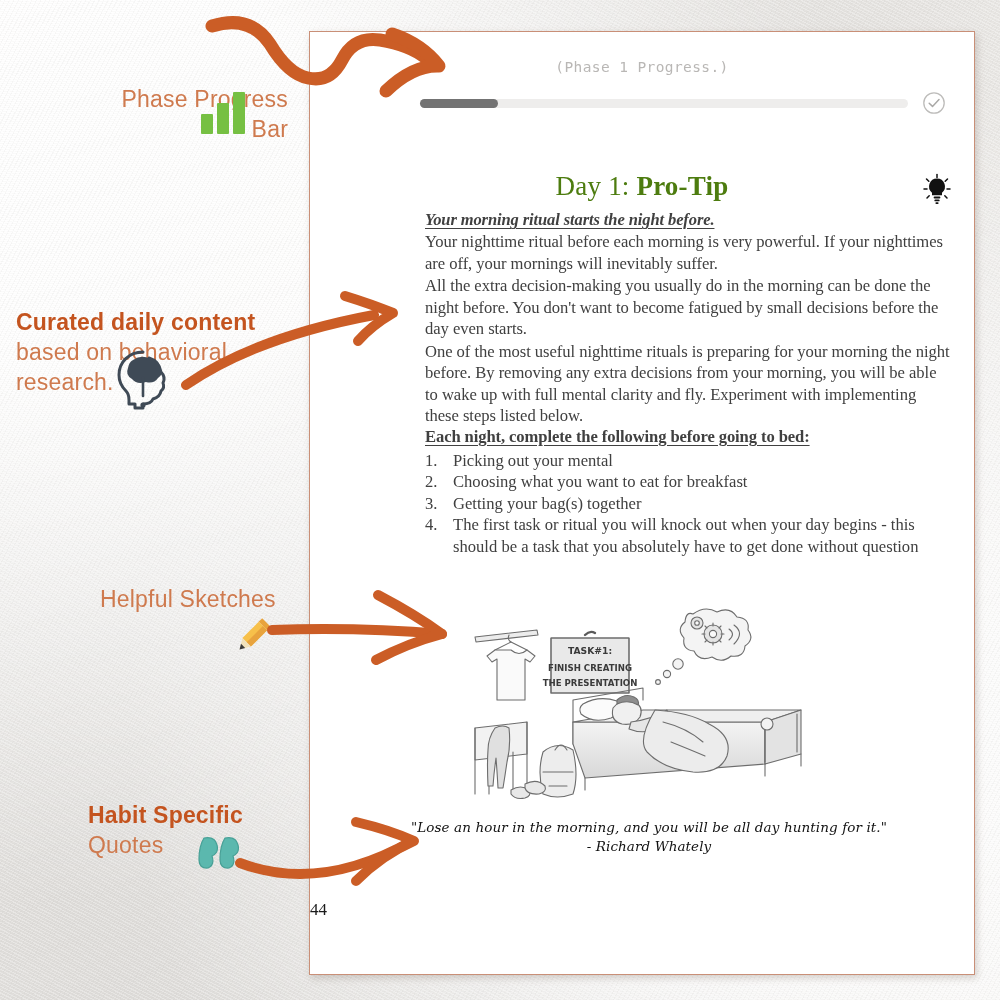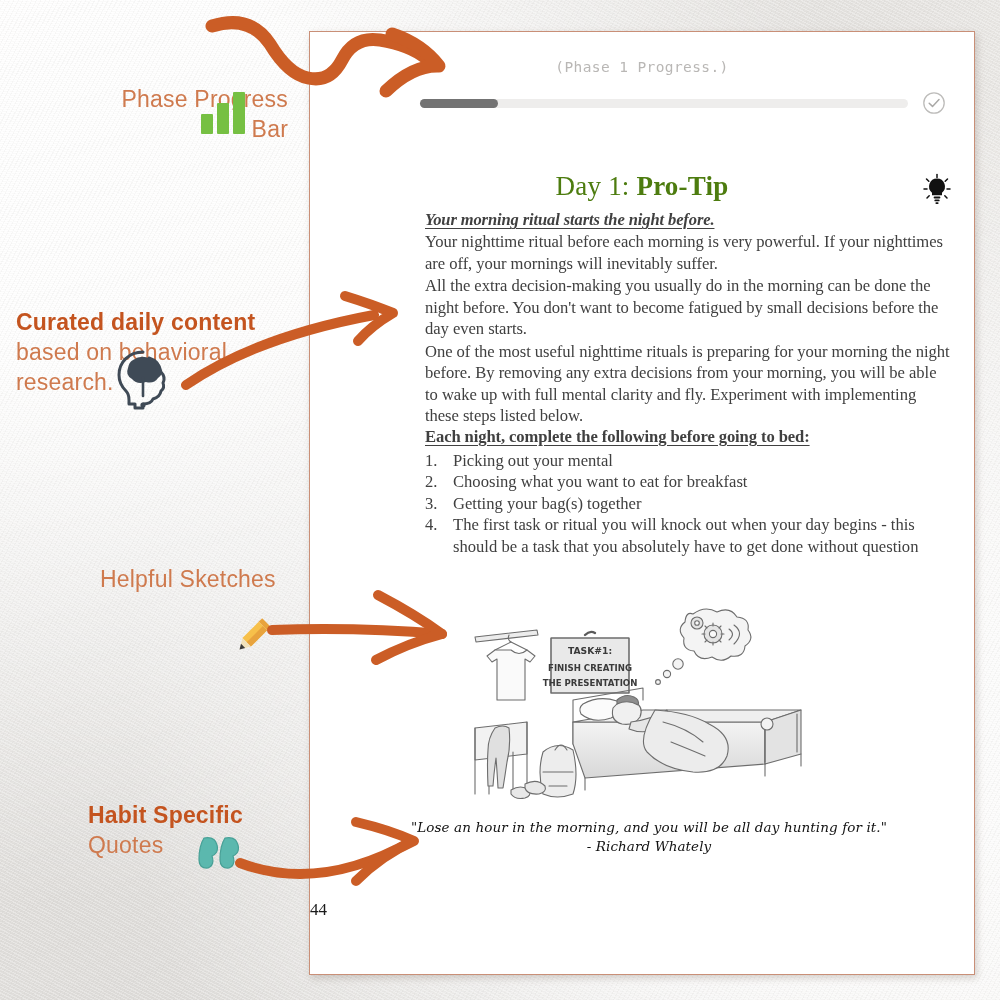--- a/index.html
+++ b/index.html
@@ -114,21 +114,21 @@
 
   
   .anno{ position:absolute; color:#c05a27; }
   .anno .l1{ font-size:23px; letter-spacing:.2px; }
   .anno .l2{ font-size:23px; letter-spacing:.2px; }
   .bold-anno{ font-weight:700; color:#c4541f; }
   .light-anno{ color:#cf7a4e; }
 
   #anno-progress{ left:18px; top:84px; width:270px; text-align:right; line-height:30px; }
   #anno-curated{ left:16px; top:290px; width:252px; line-height:30px;margin-top:17px; }
-  #anno-sketches{ left:100px; top:564px; width:210px; line-height:30px; }
+  #anno-sketches{ left:100px; top:584px; width:210px; line-height:30px; }
   #anno-quotes{ left:88px; top:800px; width:200px; line-height:30px; }
 
   
   #icon-barchart{ position:absolute; left:198px; top:84px; width:52px; height:52px; }
   #icon-brain{ position:absolute; left:113px; top:348px; width:58px; height:64px; }
   #icon-pencil{ position:absolute; left:232px; top:615px; width:42px; height:42px; }
   #icon-quote{ position:absolute; left:198px; top:836px; width:44px; height:34px; }
 
   
   #arrows{ position:absolute; inset:0; pointer-events:none; }

